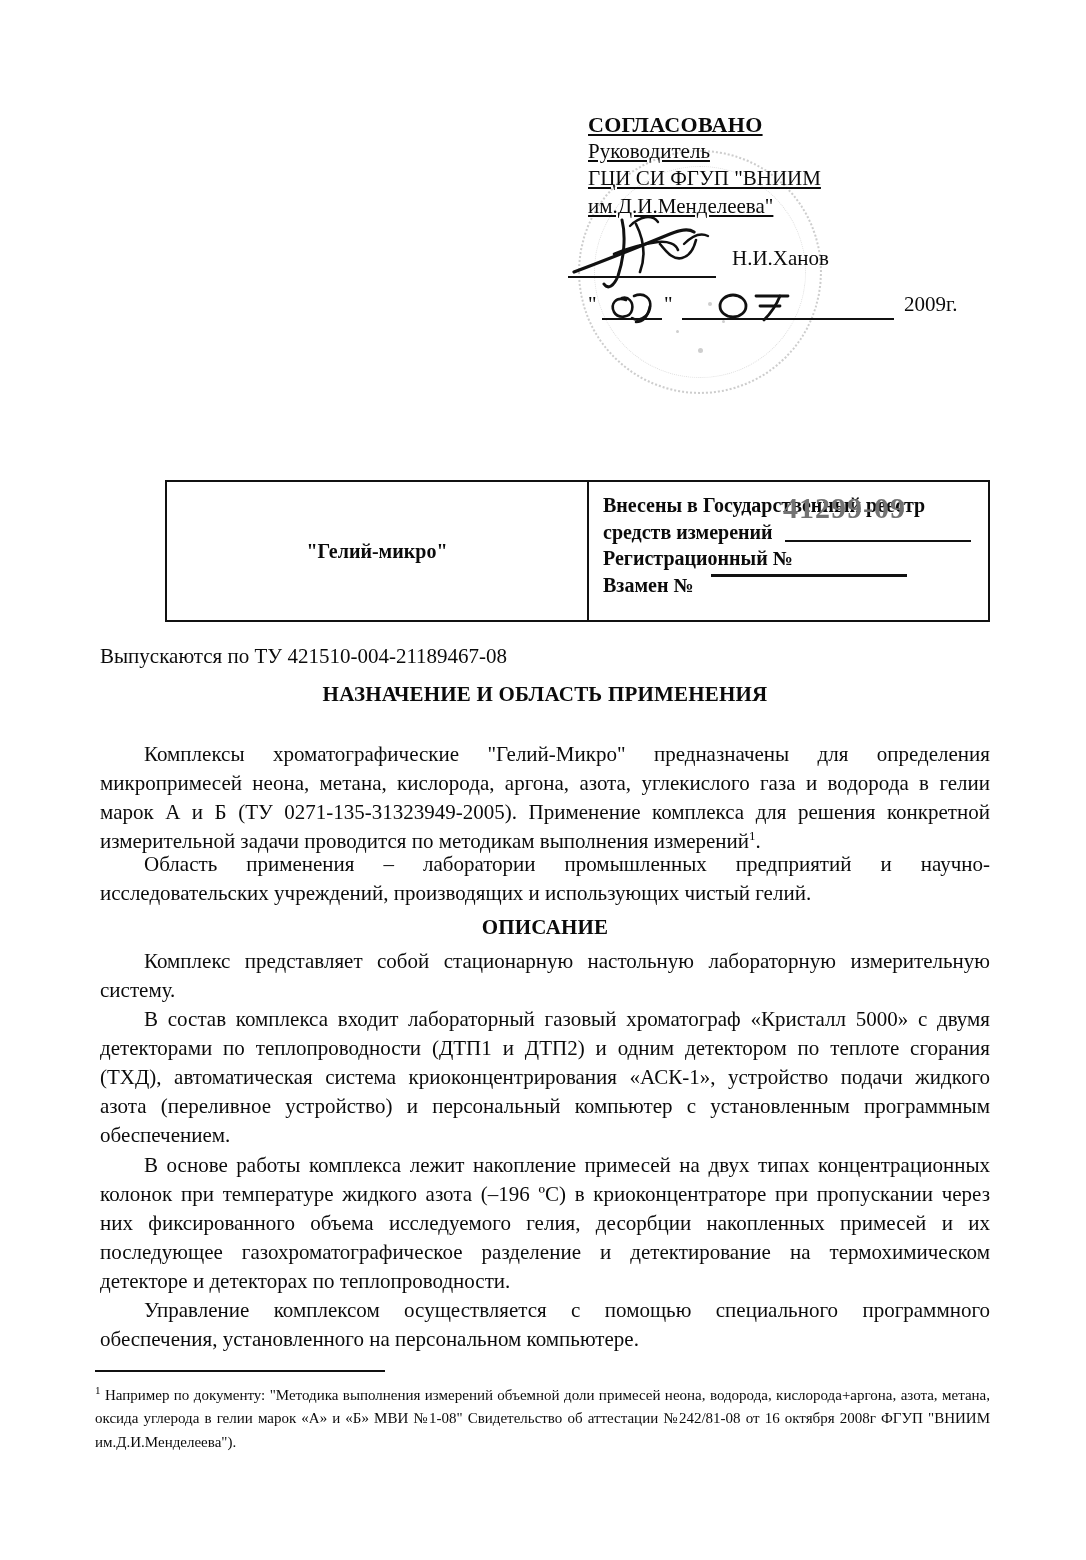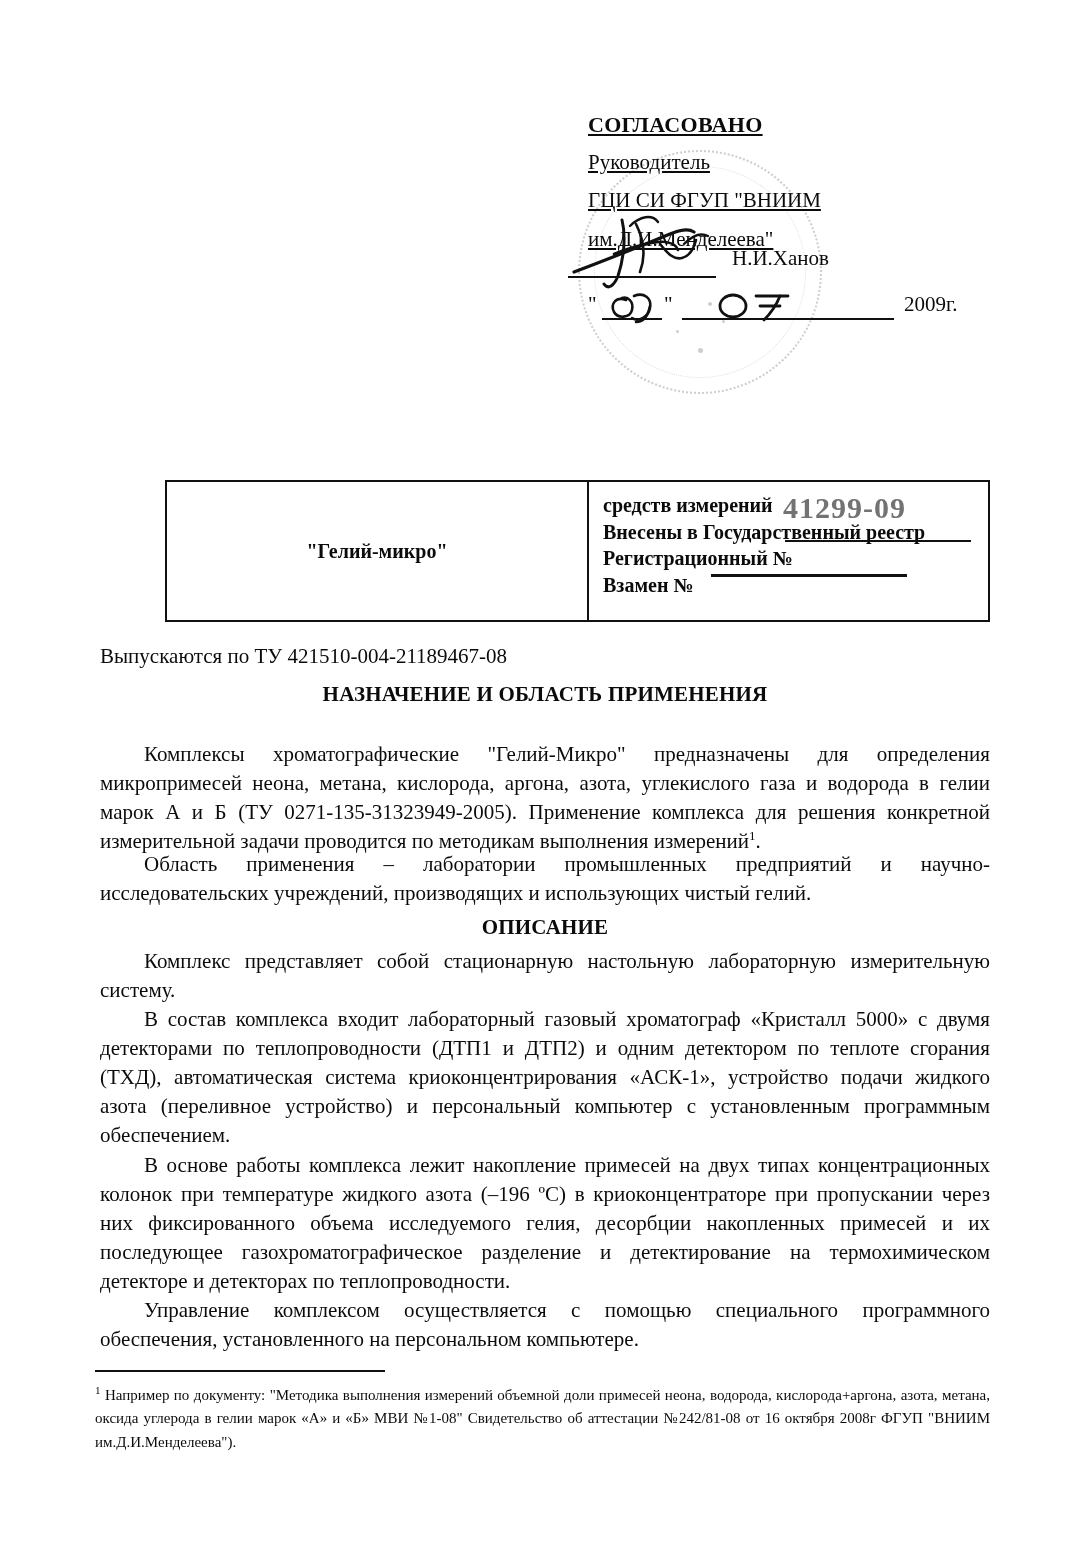--- a/index.html
+++ b/index.html
@@ -32,21 +32,20 @@
     font-weight: bold;
     font-size: 22px;
     letter-spacing: 0.3px;
     line-height: 1.18;
     white-space: nowrap;
   }
   .approval-line {
     font-size: 21px;
     line-height: 1.30;
     white-space: nowrap;
-    margin-top: 11px;
   }
 
   
   .stamp {
     position: absolute;
     left: 578px;
     top: 150px;
     width: 240px;
     height: 240px;
     border-radius: 50%;
@@ -322,22 +321,22 @@
     <span class="date-year">2009г.</span>
   </div>
 
   <div class="reg-table">
     <div class="reg-left">
       <div class="reg-left-inner">
         <div class="b">"Гелий-микро"</div>
       </div>
     </div>
     <div class="reg-right">
+      <div class="rl">Внесены в Государственный реестр</div>
       <div class="rl">средств измерений</div>
-      <div class="rl">Внесены в Государственный реестр</div>
       <div class="rl">Регистрационный №</div>
       <div class="rl">Взамен №</div>
       <div class="hand-regnum">41299-09</div>
       <div class="rule-reg"></div>
       <div class="rule-vz"></div>
     </div>
   </div>
 
   <div class="tu-line">Выпускаются по ТУ 421510-004-21189467-08</div>
 

